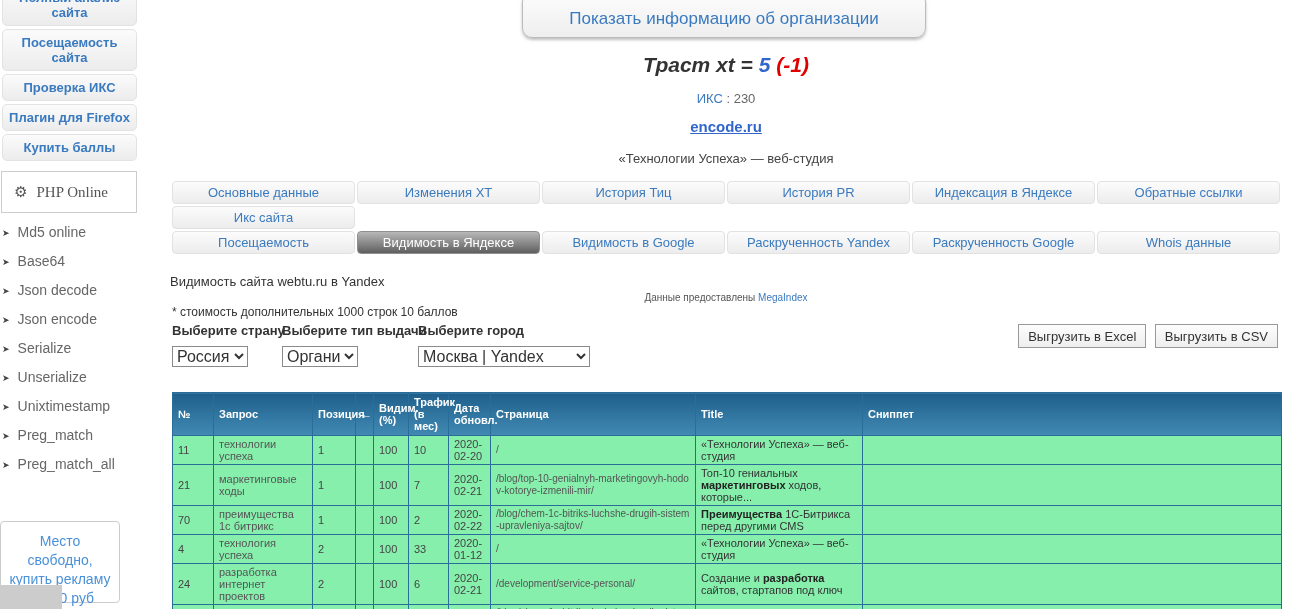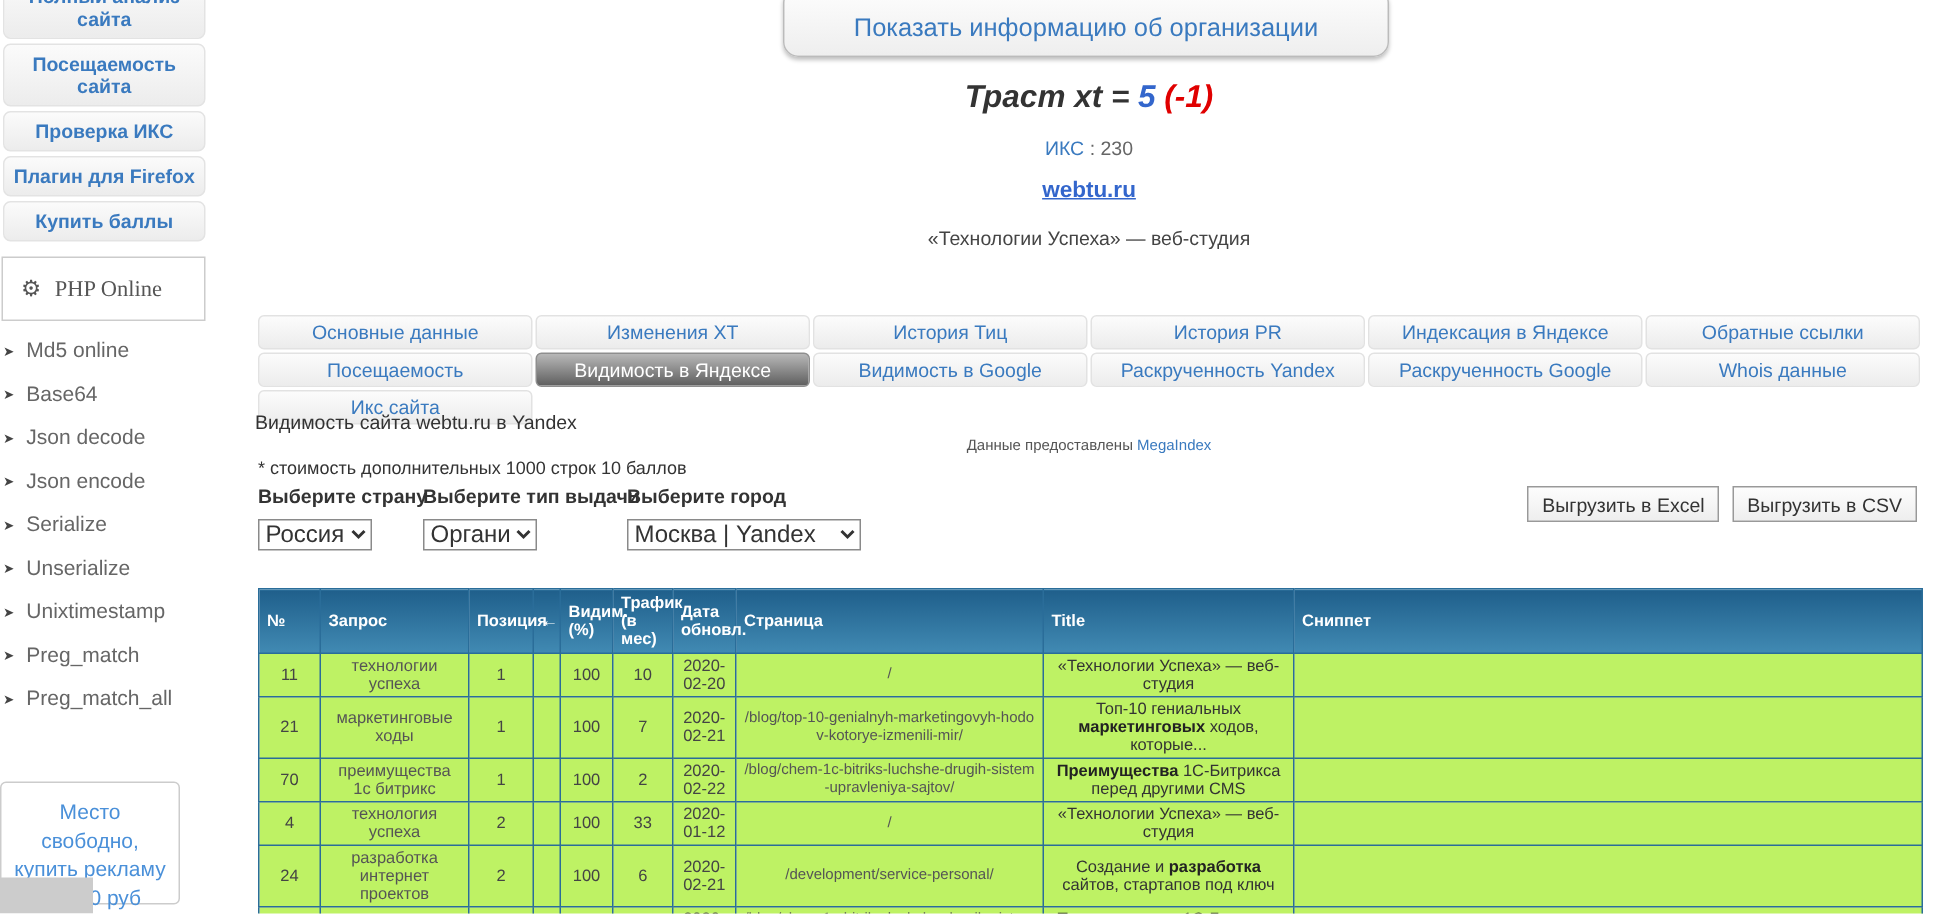--- a/index.html
+++ b/index.html
@@ -47,59 +47,59 @@
   .trust-line { position:absolute; top:53px; left:0; width:100%; text-align:center;
     font-size:21px; font-weight:bold; font-style:italic; color:#333; }
   .trust-line .tv { color:#3366cc; }
   .trust-line .td { color:#e00000; }
   .iks-line { position:absolute; top:91px; left:0; width:100%; text-align:center; font-size:13px; color:#666; }
   .iks-line .ik { color:#3a7abf; }
   .domain-line { position:absolute; top:118px; left:0; width:100%; text-align:center; }
   .domain-line a { color:#3366cc; font-size:15px; font-weight:bold; text-decoration:underline; cursor:pointer; }
   .site-title { position:absolute; top:151px; left:0; width:100%; text-align:center; font-size:13px; color:#444; }
 
-  .tabs { position:absolute; top:181px; left:2px; width:1109px;margin-top:29px; }
+  .tabs { position:absolute; top:181px; left:2px; width:1109px; }
   .tabs-row { display:flex; gap:2px; margin-bottom:2px; }
   .tab {
     flex:0 0 183px; height:23px; line-height:21px; text-align:center;
     background:linear-gradient(#fcfcfc,#ececec); border:1px solid #e2e2e2;
     border-radius:4px; color:#3a7abf; font-size:13px; cursor:pointer;
     overflow:hidden; white-space:nowrap;
   }
   .tab.active { background:linear-gradient(#b8b8b8,#5f5f5f); color:#fff; border-color:#8f8f8f; }
 
   .vis-title { position:absolute; top:274px; left:0; width:100%; font-size:13px; color:#333; }
   .vis-source { position:absolute; top:292px; left:0; width:100%; text-align:center; font-size:10px; color:#555; }
   .vis-source a { color:#3a7abf; text-decoration:none; cursor:pointer; }
   .cost-note { position:absolute; top:305px; left:2px; font-size:12px; color:#333; }
 
   .filters { position:absolute; top:323px; left:2px; }
   .f-group { position:absolute; top:0; }
   .f-g0 { left:0; } .f-g1 { left:110px; } .f-g2 { left:246px; }
   .f-label { font-size:13px; font-weight:bold; color:#333; white-space:nowrap; }
   .f-group select { margin-top:8px; height:21px; font-size:16px; color:#333;
     border:1px solid #8a8a8a; background:#fff; }
-  .f-g0 select { width:76px; } .f-g1 select { width:76px; } .f-g2 select { width:156px; }
+  .f-g0 select { width:76px; } .f-g1 select { width:76px; } .f-g2 select { width:172px; }
 
   .exports { position:absolute; top:324px; right:4px; }
   .export-btn {
     height:24px; padding:0 9px; margin-left:4px; font-size:13px; color:#333;
     background:linear-gradient(#fdfdfd,#eee); border:1px solid #999; cursor:pointer;
     font-family:"Liberation Sans", sans-serif;
   }
 
   
   .vis-table { position:absolute; top:392px; left:2px; width:1109px;
     border-collapse:collapse; table-layout:fixed; }
   .vis-table th, .vis-table td { border:1px solid #2a6d99; vertical-align:middle; }
   .vis-table th {
     background:linear-gradient(#1f5f8b,#418ab3); color:#fff; font-size:11px;
     font-weight:bold; text-align:left; padding:3px 5px; height:30px; line-height:12px;
   }
-  .vis-table td { font-size:11px; color:#444; padding:2px 5px; height:25px; line-height:12px; background:#bef264;text-align:center; }
+  .vis-table td { font-size:11px; color:#444; padding:2px 5px; height:25px; line-height:12px; background:#86efac; }
   td.c-page { font-size:10px; color:#555; word-break:break-all; }
   td.c-query { color:#555; }
   td.c-title { color:#333; }
   td.c-title b { font-weight:bold; color:#222; }
 </style>
 </head>
 <body>
 
 <div class="sidebar">
   <div id="side-buttons">
@@ -131,44 +131,44 @@
 
 <div class="main">
 
   <div class="org-btn">Показать информацию об организации</div>
 
   <div class="trust-line"><span>Траст xt = </span><span class="tv">5</span><span class="td"> (-1)</span></div>
 
   <div class="iks-line"><span class="ik">ИКС</span><span> : 230</span></div>
 
   <div class="domain-line">
-    <a>webtu.ru</a>
+    <a>encode.ru</a>
   </div>
 
   <div class="site-title">«Технологии Успеха» — веб-студия</div>
 
   <div class="tabs">
     <div class="tabs-row" id="tabs-row1">
         <div class="tab">Основные данные</div>
         <div class="tab">Изменения XT</div>
         <div class="tab">История Тиц</div>
         <div class="tab">История PR</div>
         <div class="tab">Индексация в Яндексе</div>
         <div class="tab">Обратные ссылки</div>
       </div>
+    <div class="tabs-row" id="tabs-row3">
+        <div class="tab">Икс сайта</div>
+      </div>
     <div class="tabs-row" id="tabs-row2">
         <div class="tab">Посещаемость</div>
         <div class="tab active">Видимость в Яндексе</div>
         <div class="tab">Видимость в Google</div>
         <div class="tab">Раскрученность Yandex</div>
         <div class="tab">Раскрученность Google</div>
         <div class="tab">Whois данные</div>
-      </div>
-    <div class="tabs-row" id="tabs-row3">
-        <div class="tab">Икс сайта</div>
       </div>
   </div>
 
   <div class="vis-title">Видимость сайта webtu.ru в Yandex</div>
   <div class="vis-source"><span>Данные предоставлены </span><a>MegaIndex</a></div>
 
   <div class="cost-note">* стоимость дополнительных 1000 строк 10 баллов</div>
 
   <div class="filters">
     <div class="f-group f-g0">

